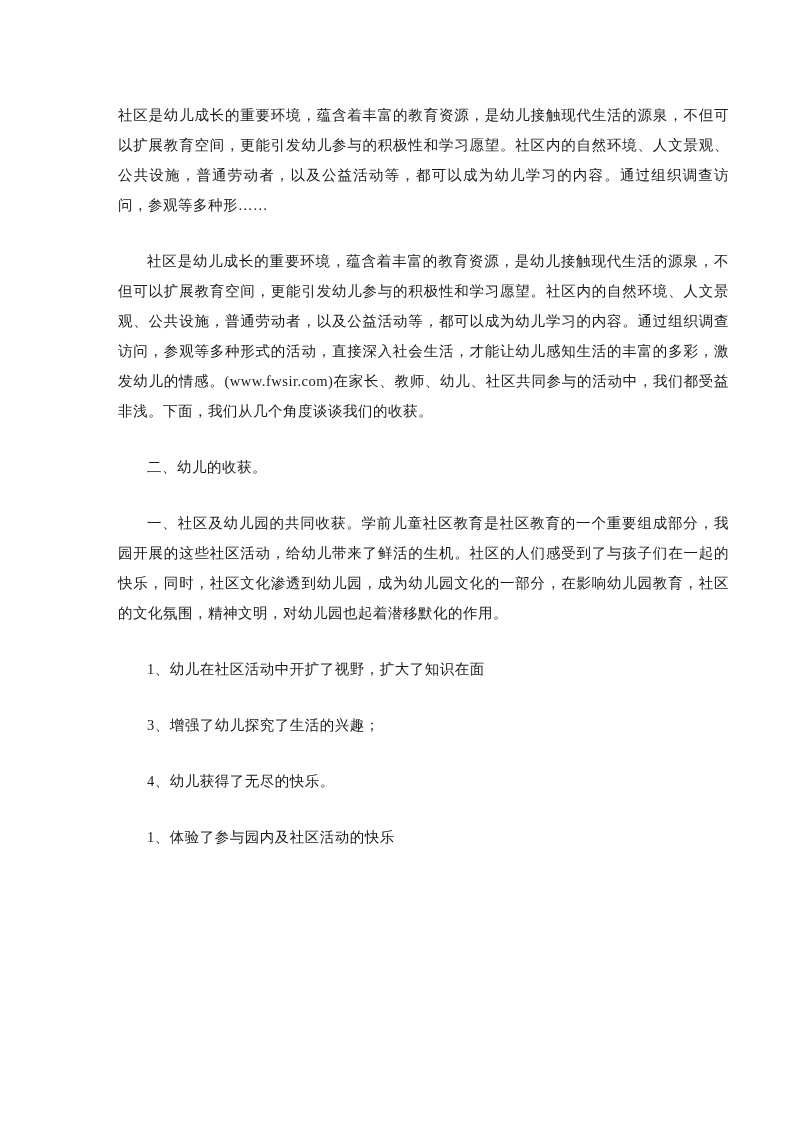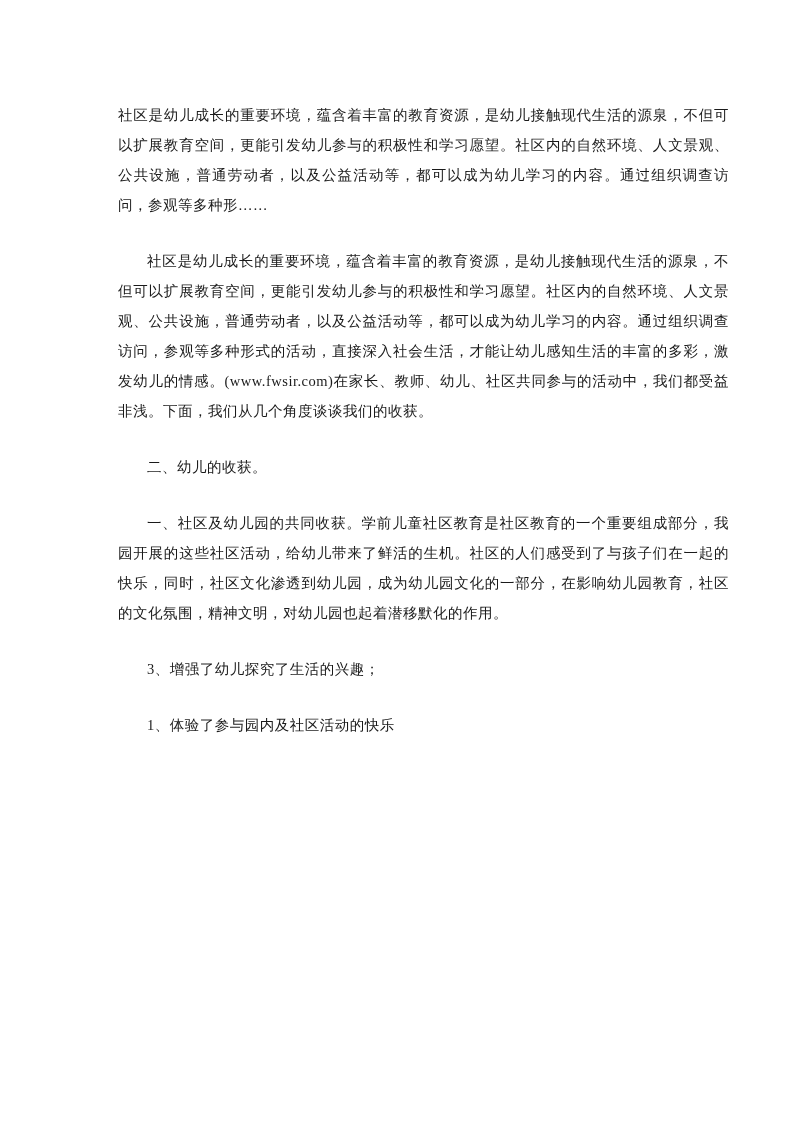--- a/index.html
+++ b/index.html
@@ -35,15 +35,17 @@
   }
 </style>
 </head>
 <body>
 
 <div class="page">
   <p class="para no-indent">社区是幼儿成长的重要环境，蕴含着丰富的教育资源，是幼儿接触现代生活的源泉，不但可以扩展教育空间，更能引发幼儿参与的积极性和学习愿望。社区内的自然环境、人文景观、公共设施，普通劳动者，以及公益活动等，都可以成为幼儿学习的内容。通过组织调查访问，参观等多种形……</p>
   <p class="para indent">社区是幼儿成长的重要环境，蕴含着丰富的教育资源，是幼儿接触现代生活的源泉，不但可以扩展教育空间，更能引发幼儿参与的积极性和学习愿望。社区内的自然环境、人文景观、公共设施，普通劳动者，以及公益活动等，都可以成为幼儿学习的内容。通过组织调查访问，参观等多种形式的活动，直接深入社会生活，才能让幼儿感知生活的丰富的多彩，激发幼儿的情感。(www.fwsir.com)在家长、教师、幼儿、社区共同参与的活动中，我们都受益非浅。下面，我们从几个角度谈谈我们的收获。</p>
   <p class="para indent">二、幼儿的收获。</p>
   <p class="para indent">一、社区及幼儿园的共同收获。学前儿童社区教育是社区教育的一个重要组成部分，我园开展的这些社区活动，给幼儿带来了鲜活的生机。社区的人们感受到了与孩子们在一起的快乐，同时，社区文化渗透到幼儿园，成为幼儿园文化的一部分，在影响幼儿园教育，社区的文化氛围，精神文明，对幼儿园也起着潜移默化的作用。</p>
+  <p class="para indent">1、幼儿在社区活动中开扩了视野，扩大了知识在面</p>
   <p class="para indent">3、增强了幼儿探究了生活的兴趣；</p>
+  <p class="para indent">4、幼儿获得了无尽的快乐。</p>
   <p class="para indent">1、体验了参与园内及社区活动的快乐</p>
 </div>
 
 </body></html>

